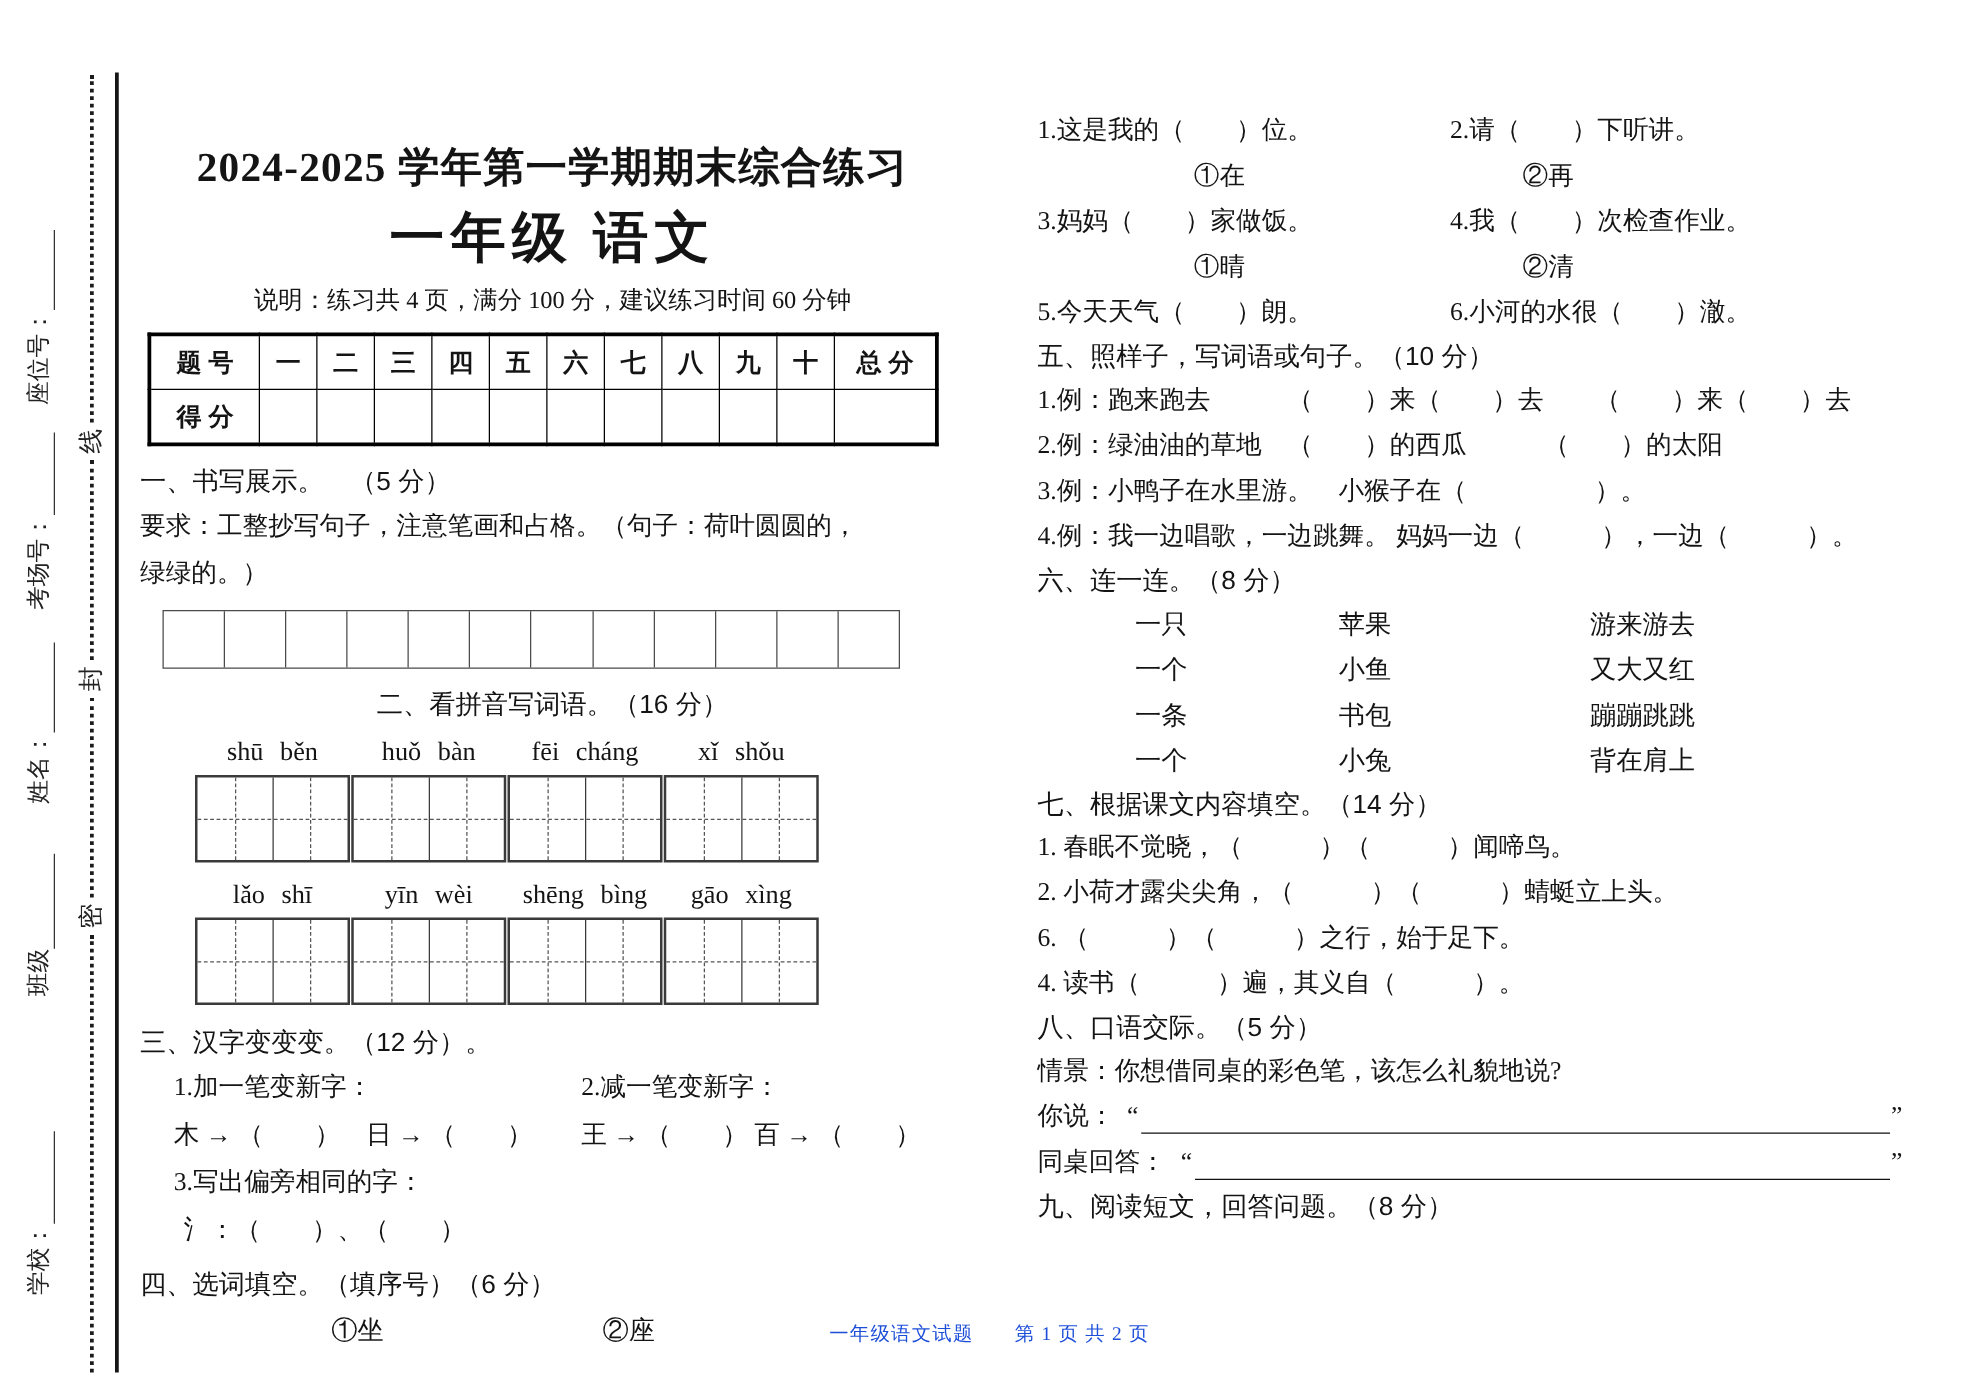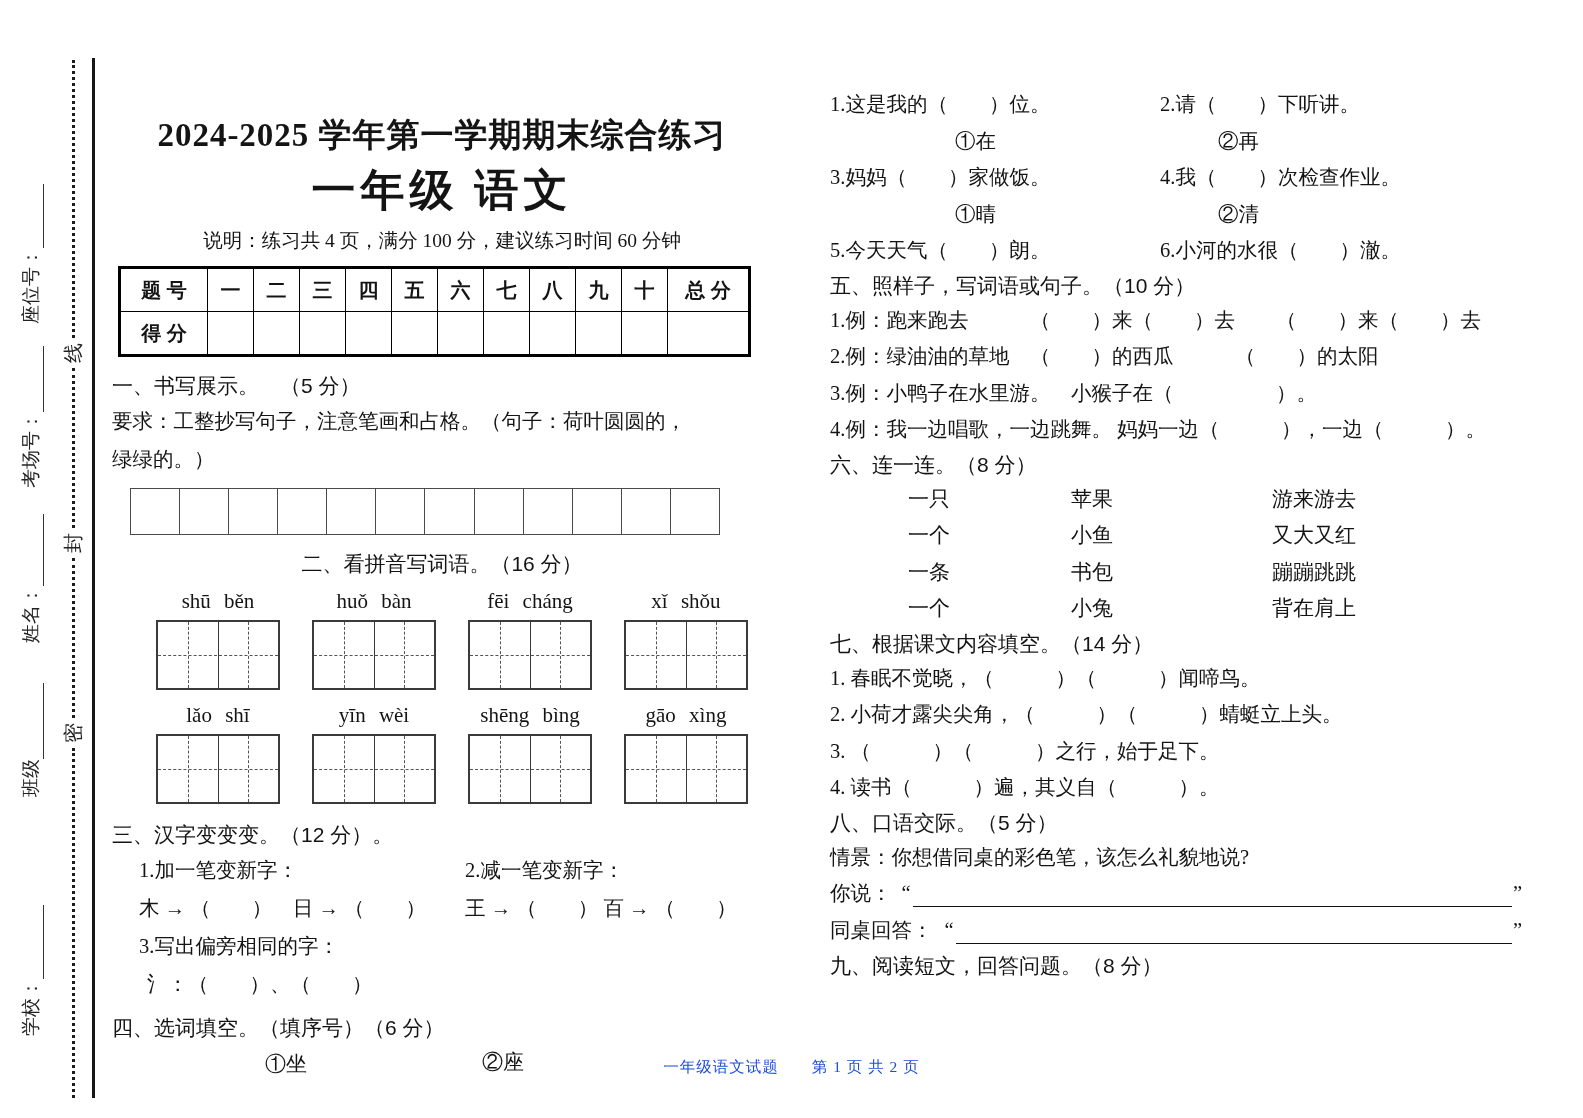--- a/index.html
+++ b/index.html
@@ -32,34 +32,34 @@
   .note{font-size:19.5px;text-align:center;margin-top:8px;line-height:26px;}
   table.score{border-collapse:collapse;table-layout:fixed;width:630px;margin:12px 0 0 6px;border:3px solid #000;}
   table.score td{border:1.5px solid #000;height:40px;text-align:center;
     font-family:"Liberation Sans","DejaVu Sans",sans-serif;font-weight:bold;font-size:20px;}
   .heading{font-family:"Liberation Sans","DejaVu Sans",sans-serif;font-weight:normal;
     font-size:21px;line-height:33px;}
   .bodyline{font-size:20.5px;line-height:38px;}
   .wgrid{display:flex;width:588px;margin:10px 0 0 18px;border:1.5px solid #4a4a4a;height:45px;background:#fff;}
   .wcell{flex:1;border-left:1px solid #4a4a4a;}
   .wcell:first-child{border-left:none;}
-  .punit-row{display:flex;margin-left:46px;gap:36px;margin-top:8px;}
+  .punit-row{display:flex;margin-left:46px;gap:5px;margin-top:8px;}
   .punit{display:flex;flex-direction:column;align-items:center;width:120px;}
   .pinyin{font-size:21px;line-height:26px;margin-bottom:6px;word-spacing:8px;white-space:nowrap;}
   .tzg{display:flex;border:2px solid #3a3a3a;width:120px;height:66px;position:relative;background:#fff;}
   .tzg::after{content:"";position:absolute;left:0;right:0;top:50%;border-top:1.5px dashed #555;}
   .tzg-cell{width:50%;position:relative;border-left:1.5px solid #3a3a3a;}
   .tzg-cell:first-child{border-left:none;}
   .tzg-cell::before{content:"";position:absolute;left:50%;top:0;bottom:0;border-left:1px dashed #555;}
   .row2{display:flex;}
   .row2 .c1{width:353px;padding-left:27px;box-sizing:border-box;}
   .indent1{padding-left:27px;}
   .optrow-left{display:flex;font-size:21px;line-height:40px;}
   .optrow-left .o1{margin-left:153px;}
-  .optrow-left .o2{margin-left:175px;font-family:Liberation Mono, monospace;}
+  .optrow-left .o2{margin-left:175px;}
   
   .pair{display:flex;font-size:20.5px;line-height:36.5px;}
   .pair .l{width:330px;}
   .pair.opt .l{width:263px;padding-left:125px;box-sizing:content-box;}
   .rline{font-size:20.5px;line-height:36.5px;white-space:nowrap;}
   .match{display:grid;grid-template-columns:163px 201px auto;padding-left:78px;
     font-size:21px;line-height:36.5px;}
   .qline{display:flex;align-items:flex-end;font-size:20.5px;line-height:37px;padding-right:8px;}
   .qline .ul{flex:1;border-bottom:1.5px solid #111;height:28px;margin:0 1px 5px 2px;}
   .footer{position:absolute;left:0;right:0;bottom:40px;text-align:center;
@@ -298,21 +298,21 @@
     </div>
     <div class="match">
       <span>一个</span>
       <span>小兔</span>
       <span>背在肩上</span>
     </div>
 
     <div class="heading">七、根据课文内容填空。（14 分）</div>
     <div class="rline">1. 春眠不觉晓，（　　　）（　　　）闻啼鸟。</div>
     <div class="rline">2. 小荷才露尖尖角，（　　　）（　　　）蜻蜓立上头。</div>
-    <div class="rline">3. （　　　）（　　　）之行，始于足下。</div>
+    <div class="rline">6. （　　　）（　　　）之行，始于足下。</div>
     <div class="rline">4. 读书（　　　）遍，其义自（　　　）。</div>
 
     <div class="heading">八、口语交际。（5 分）</div>
     <div class="rline">情景：你想借同桌的彩色笔，该怎么礼貌地说?</div>
     <div class="qline">
       <span>你说：</span>
       <span style="margin-left:10px;">“</span>
       <span class="ul"></span>
       <span>”</span>
     </div>

